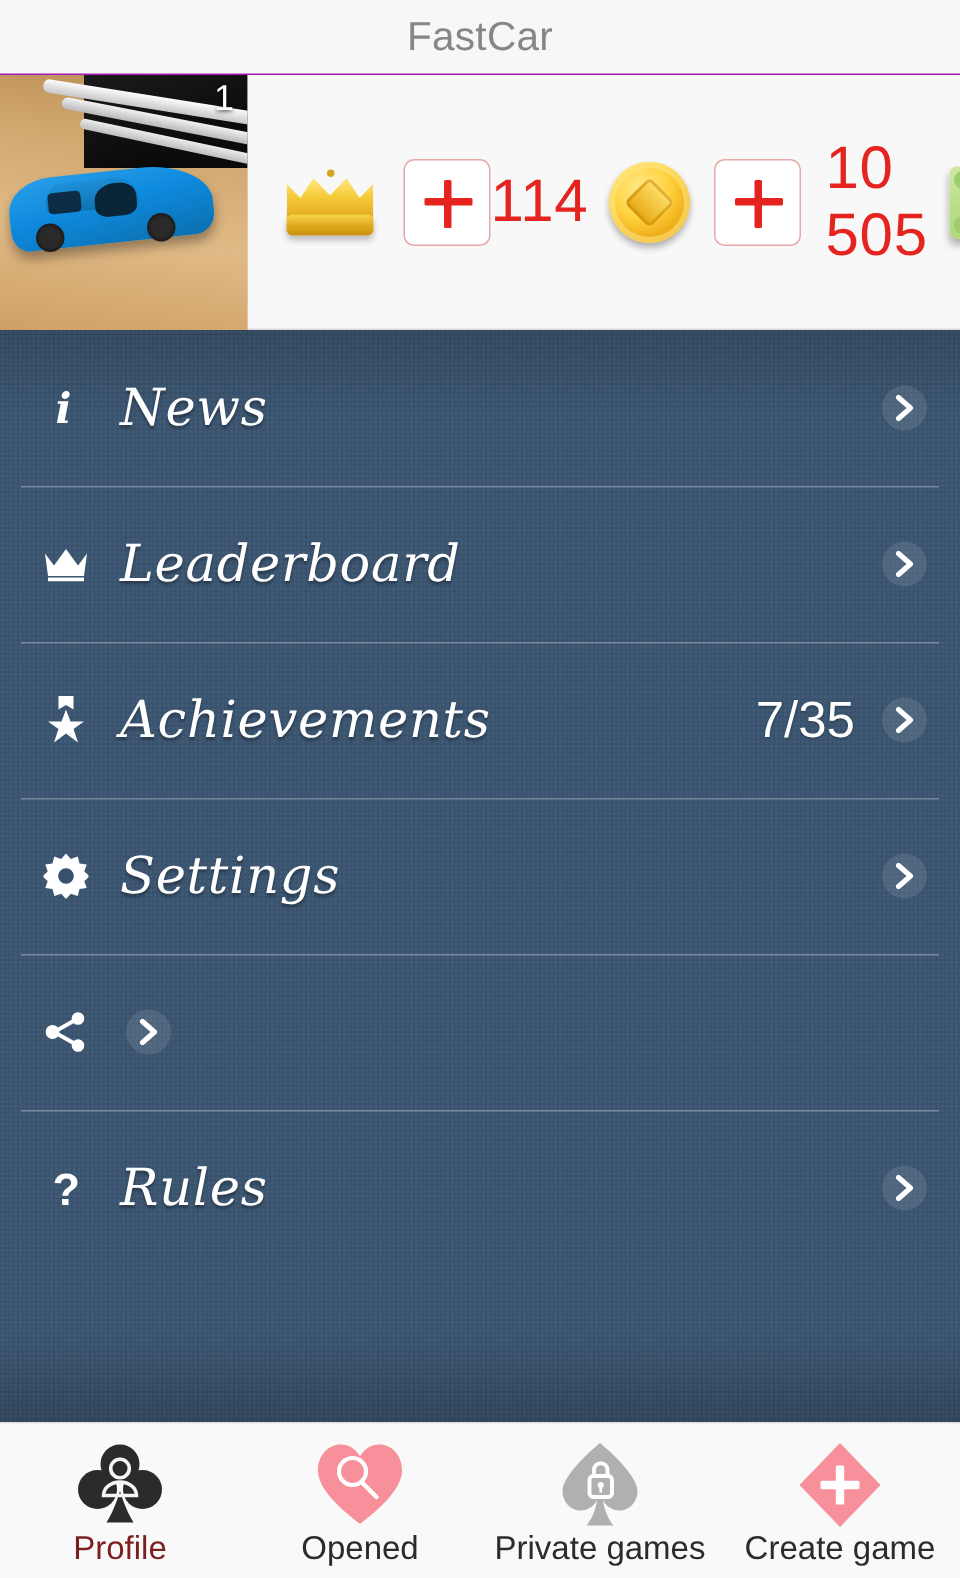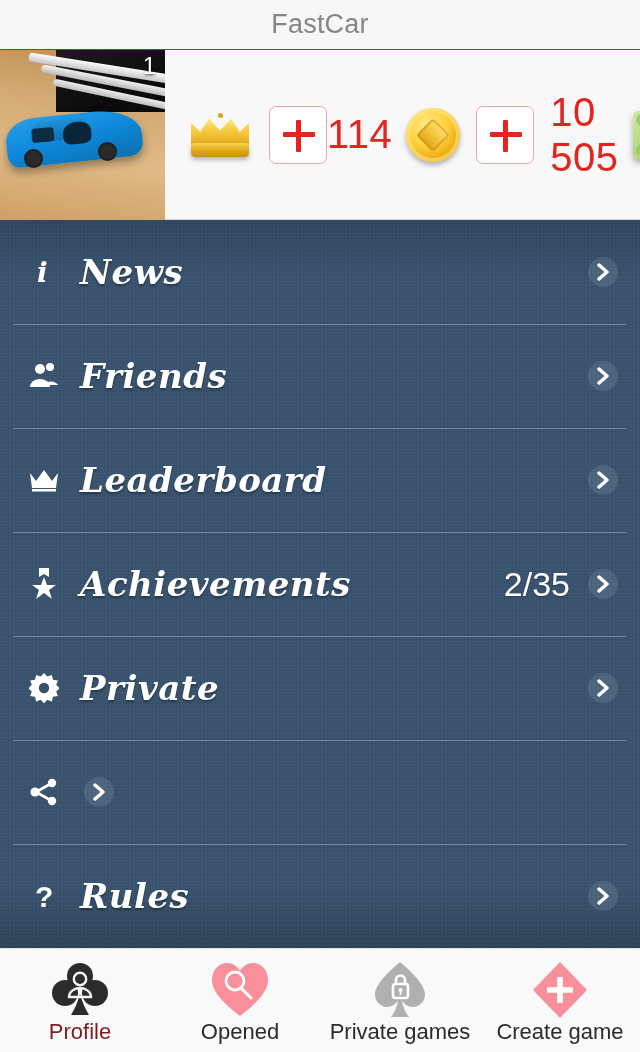--- a/index.html
+++ b/index.html
@@ -198,21 +198,21 @@
   }
   .mi-icon{
     width:44px; flex:none; display:flex; align-items:center; justify-content:center;
     color:#ffffff;
   }
   .mi-icon svg{ display:block; }
   .mi-label{
     flex:1;
     color:#ffffff;
     font-family:"DejaVu Serif", serif;
-    font-weight:bold; font-style:italic;
+    font-weight:normal; font-style:italic;
     font-size:34px; letter-spacing:.5px;
     text-shadow:0 2px 2px rgba(0,0,0,.35);
     padding-left:14px;
   }
   .mi-badge{
     color:#ffffff; font-size:34px; margin-right:18px;
     font-family:"Liberation Sans", sans-serif;
     text-shadow:0 1px 2px rgba(0,0,0,.35);
   }
   .mi-arrow{
@@ -306,37 +306,20 @@
     </span>
     <span class="mi-label">News</span>
     <span class="mi-badge"></span>
     <span class="mi-arrow">
       <svg width="14" height="18" viewBox="0 0 14 18">
           <path d="M3 2 L11 9 L3 16" fill="none" stroke="#fff" stroke-width="3.4" stroke-linecap="round" stroke-linejoin="round"></path>
         </svg>
     </span>
   </div>
 
-  <div class="menu-item">
-    <span class="mi-icon">
-      <svg width="30" height="28" viewBox="0 0 30 28">
-        <circle cx="11" cy="7" r="5" fill="#fff"></circle>
-        <path d="M1 25 a10 8 0 0 1 20 0 z" fill="#fff"></path>
-        <circle cx="21" cy="5" r="4" fill="#fff"></circle>
-        <path d="M15 23 a8 7 0 0 1 14 0 z" fill="#fff"></path>
-      </svg>
-    </span>
-    <span class="mi-label">Friends</span>
-    <span class="mi-badge"></span>
-    <span class="mi-arrow">
-      <svg width="14" height="18" viewBox="0 0 14 18">
-          <path d="M3 2 L11 9 L3 16" fill="none" stroke="#fff" stroke-width="3.4" stroke-linecap="round" stroke-linejoin="round"></path>
-        </svg>
-    </span>
-  </div>
 
   <div class="menu-item">
     <span class="mi-icon">
       <svg width="30" height="24" viewBox="0 0 30 24">
         <path d="M1 5 L7 13 L15 2 L23 13 L29 5 L27 20 L3 20 Z" fill="#fff"></path>
         <rect x="3" y="21" width="24" height="2.5" fill="#fff"></rect>
       </svg>
     </span>
     <span class="mi-label">Leaderboard</span>
     <span class="mi-badge"></span>
@@ -348,36 +331,36 @@
   </div>
 
   <div class="menu-item">
     <span class="mi-icon">
       <svg width="26" height="32" viewBox="0 0 26 32">
         <path d="M8 0 h10 v9 l-5 -3 l-5 3 z" fill="#fff"></path>
         <path d="M13 9 L16 17 L25 17 L18 22 L21 31 L13 25 L5 31 L8 22 L1 17 L10 17 Z" fill="#fff"></path>
       </svg>
     </span>
     <span class="mi-label">Achievements</span>
-    <span class="mi-badge">2/35</span>
+    <span class="mi-badge">7/35</span>
     <span class="mi-arrow">
       <svg width="14" height="18" viewBox="0 0 14 18">
           <path d="M3 2 L11 9 L3 16" fill="none" stroke="#fff" stroke-width="3.4" stroke-linecap="round" stroke-linejoin="round"></path>
         </svg>
     </span>
   </div>
 
   <div class="menu-item">
     <span class="mi-icon">
       <svg width="30" height="30" viewBox="0 0 30 30">
         <path d="M15 0 l3.2 3.6 4.6 -1.6 1.2 4.7 4.8 .7 -1.6 4.6 3.6 3.2 -3.6 3.2 1.6 4.6 -4.8 .7 -1.2 4.7 -4.6 -1.6 -3.2 3.6 -3.2 -3.6 -4.6 1.6 -1.2 -4.7 -4.8 -.7 1.6 -4.6 -3.6 -3.2 3.6 -3.2 -1.6 -4.6 4.8 -.7 1.2 -4.7 4.6 1.6 z" fill="#fff"></path>
         <circle cx="15" cy="15" r="5.2" fill="#37506b"></circle>
       </svg>
     </span>
-    <span class="mi-label">Private</span>
+    <span class="mi-label">Settings</span>
     <span class="mi-badge"></span>
     <span class="mi-arrow">
       <svg width="14" height="18" viewBox="0 0 14 18">
           <path d="M3 2 L11 9 L3 16" fill="none" stroke="#fff" stroke-width="3.4" stroke-linecap="round" stroke-linejoin="round"></path>
         </svg>
     </span>
   </div>
 
   <div class="menu-item">
     <span class="mi-icon">

